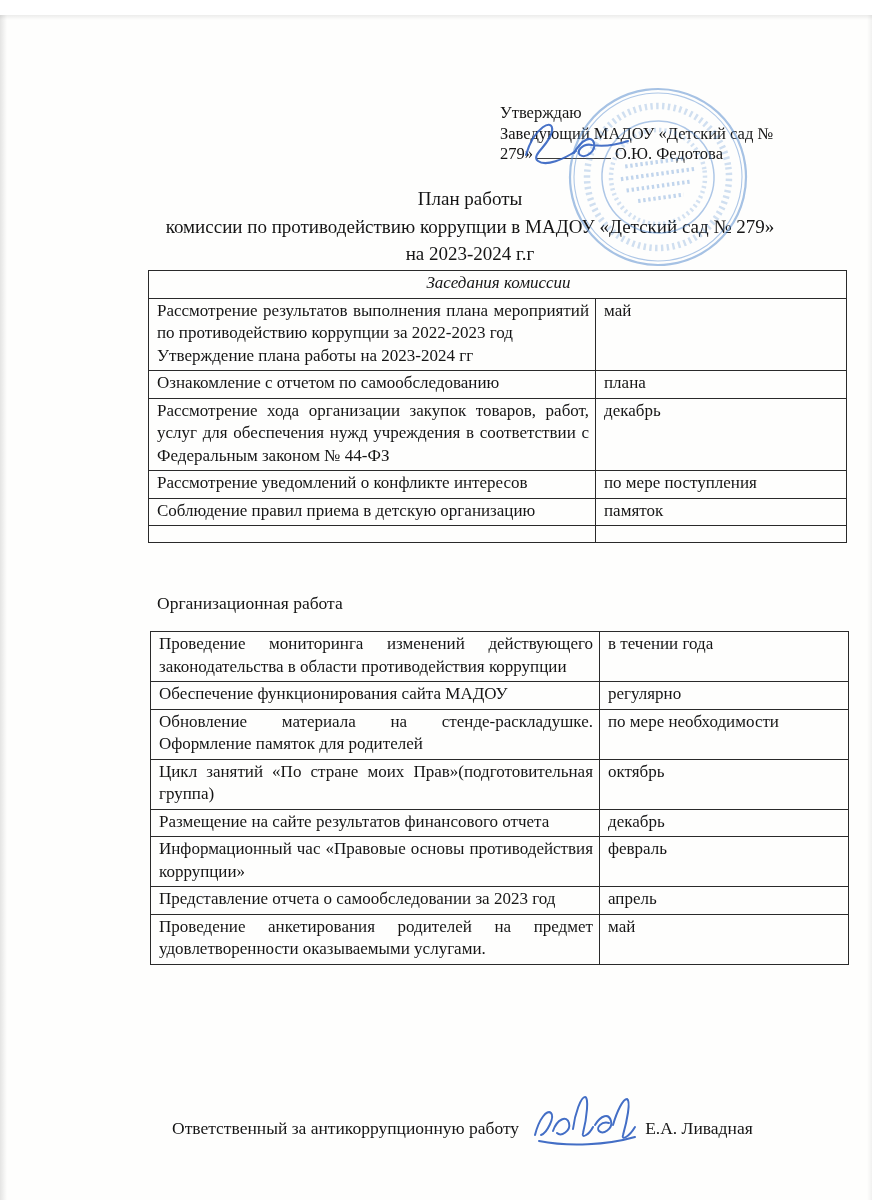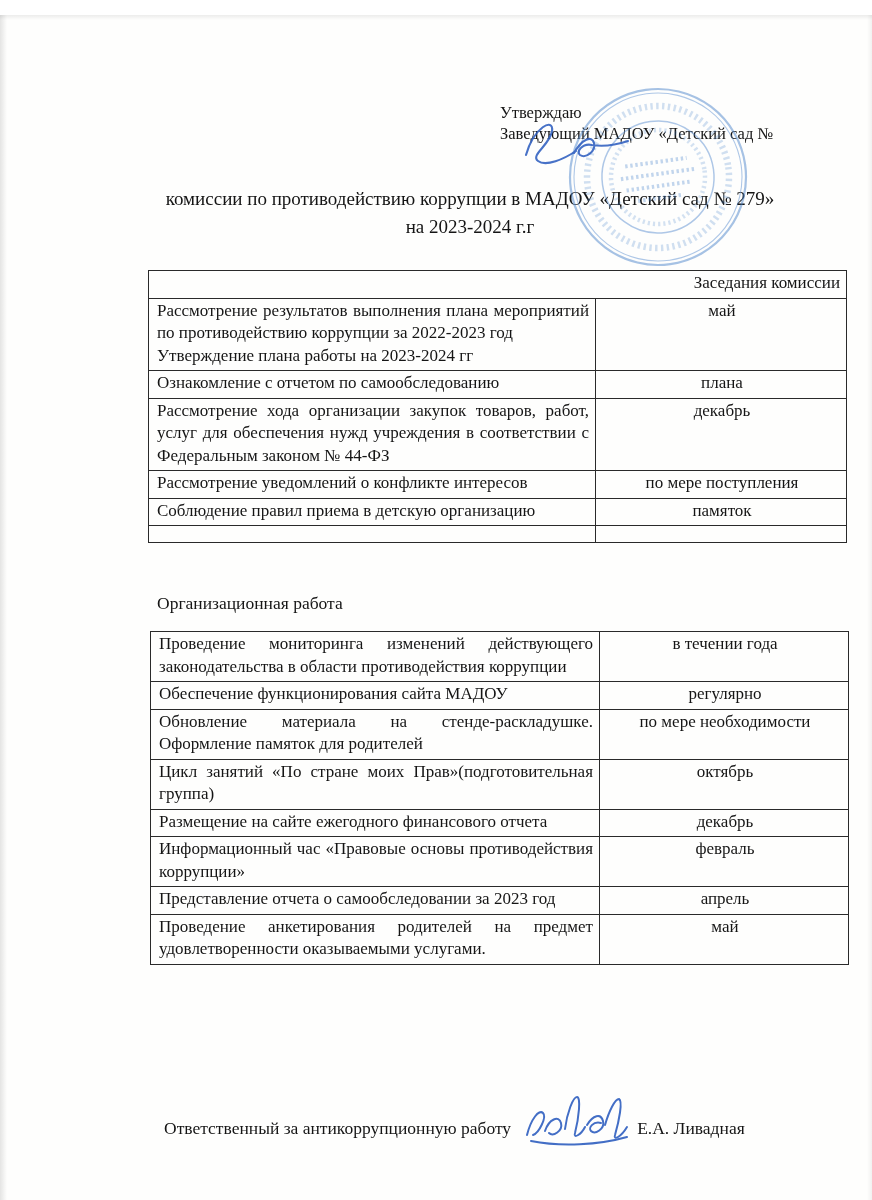--- a/index.html
+++ b/index.html
@@ -42,46 +42,49 @@
   table.doc-table {
     position:absolute; border-collapse:collapse;
     font-size:17px; line-height:22.5px; table-layout:fixed;
   }
   table.doc-table td {
     border:1px solid #2a2a2a; vertical-align:top;
     padding:1px 6px 3px 8px;
   }
   #meetings-table { left:148px; top:255px; width:698px; }
   #org-table      { left:150px; top:616px; width:698px; }
-  .th-center { text-align:right; }
+  .th-center { text-align:center;font-style:italic; }
   td.act { text-align:justify; text-align-last:left; white-space:pre-line; }
-  td.term { text-align:center; }
+  td.term { text-align:left; }
   tr.empty-row td { height:17px; padding:0 6px; }
   
   .section-label {
     position:absolute; left:157px; top:578px; font-size:17.5px;
   }
   
   .footer {
-    position:absolute; left:164px; top:1078px;
+    position:absolute; left:172px; top:1078px;
     display:flex; align-items:flex-end; font-size:17.5px;
   }
   .footer .ftext { padding-bottom:8px; white-space:nowrap; }
   .footer .fsig  { margin:0 6px -2px 10px; }
   .corner-mark { position:absolute; left:8px; top:1184px; }
 </style>
 </head>
 <body>
 
 <div class="page">
   <div class="scan-edges"></div>
 
   <div class="approval">
     <div>Утверждаю</div>
     <div>Заведующий МАДОУ «Детский сад №</div>
+    <div>
+      <span>279»</span><span class="sig-line"></span><span>О.Ю. Федотова</span>
+    </div>
   </div>
 
   <svg class="sig-top" width="120" height="60" viewBox="0 0 120 60">
     <g fill="none" stroke="#2f5fc0" stroke-width="2.1" stroke-linecap="round" opacity="0.88">
       <path d="M10 40 C18 12 38 2 36 16 C34 30 14 40 22 46 C30 52 48 44 60 36"></path>
       <path d="M58 38 C66 24 76 20 78 28 C80 36 70 44 64 40 C60 37 66 28 76 30 C88 32 100 30 112 26"></path>
     </g>
   </svg>
 
   <svg class="stamp" width="190" height="190" viewBox="0 0 190 190">
@@ -94,20 +97,21 @@
       <g opacity="0.34" stroke-width="4" stroke-dasharray="2.4 2.7">
         <line x1="64" y1="80" x2="126" y2="80"></line>
         <line x1="58" y1="92" x2="132" y2="92"></line>
         <line x1="62" y1="104" x2="128" y2="104"></line>
         <line x1="72" y1="116" x2="118" y2="116"></line>
       </g>
     </g>
   </svg>
 
   <div class="title">
+    <div>План работы</div>
     <div>комиссии по противодействию коррупции в МАДОУ «Детский сад № 279»</div>
     <div>на 2023-2024 г.г</div>
   </div>
 
   <table class="doc-table" id="meetings-table">
     <colgroup>
         <col style="width:447px">
         <col style="width:251px">
       </colgroup>
     <tbody>
@@ -160,21 +164,21 @@
       </tr>
       <tr>
         <td class="act">Обновление материала на стенде-раскладушке. Оформление памяток для родителей</td>
         <td class="term">по мере необходимости</td>
       </tr>
       <tr>
         <td class="act">Цикл занятий «По стране моих Прав»(подготовительная группа)</td>
         <td class="term">октябрь</td>
       </tr>
       <tr>
-        <td class="act">Размещение на сайте ежегодного финансового отчета</td>
+        <td class="act">Размещение на сайте результатов финансового отчета</td>
         <td class="term">декабрь</td>
       </tr>
       <tr>
         <td class="act">Информационный час «Правовые основы противодействия коррупции»</td>
         <td class="term">февраль</td>
       </tr>
       <tr>
         <td class="act">Представление отчета о самообследовании за 2023 год</td>
         <td class="term">апрель</td>
       </tr>

